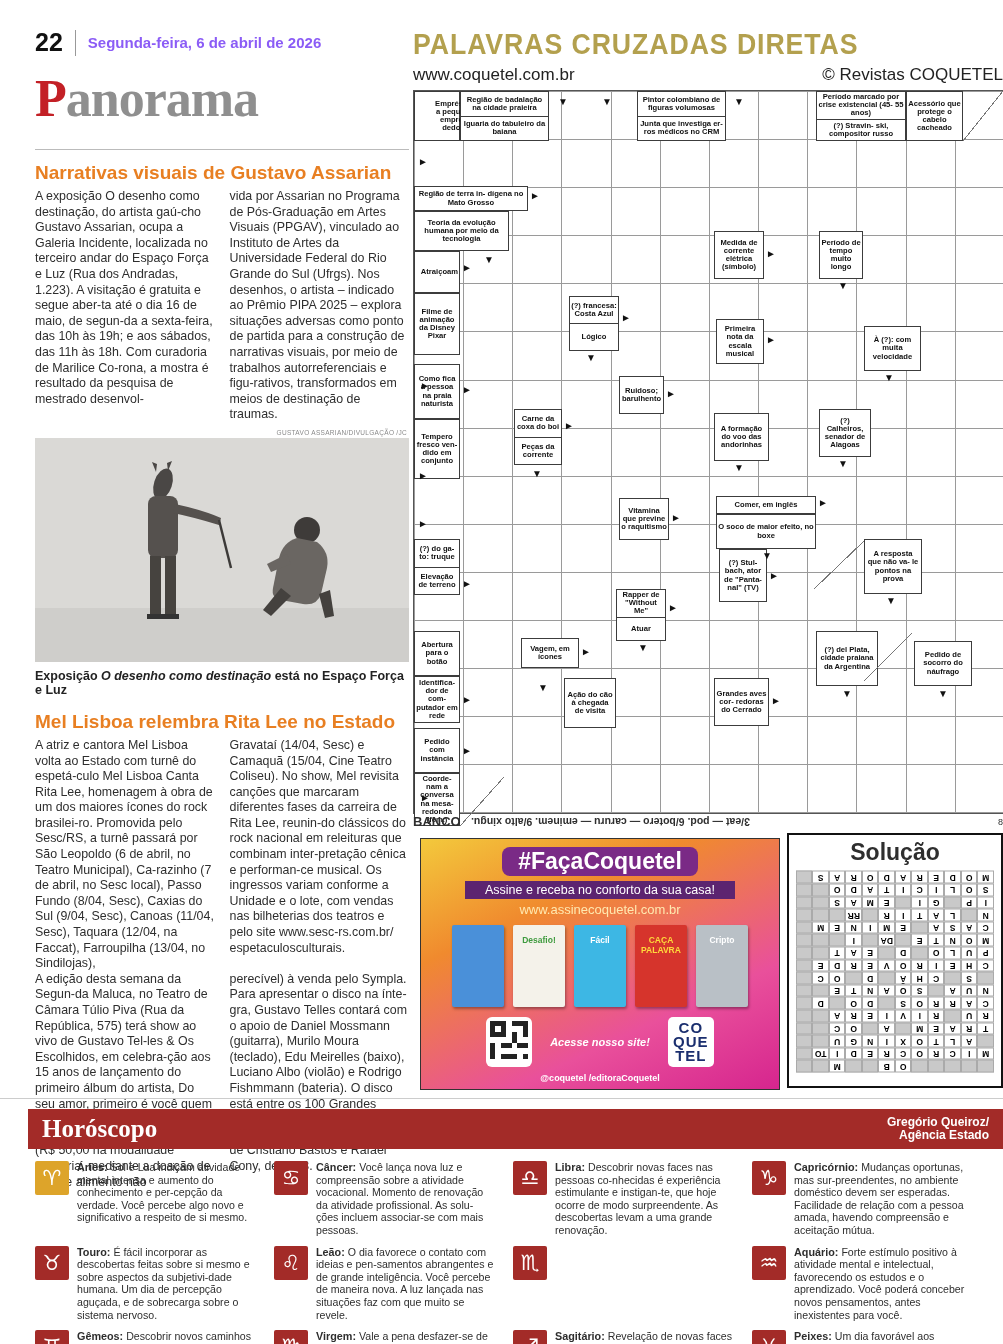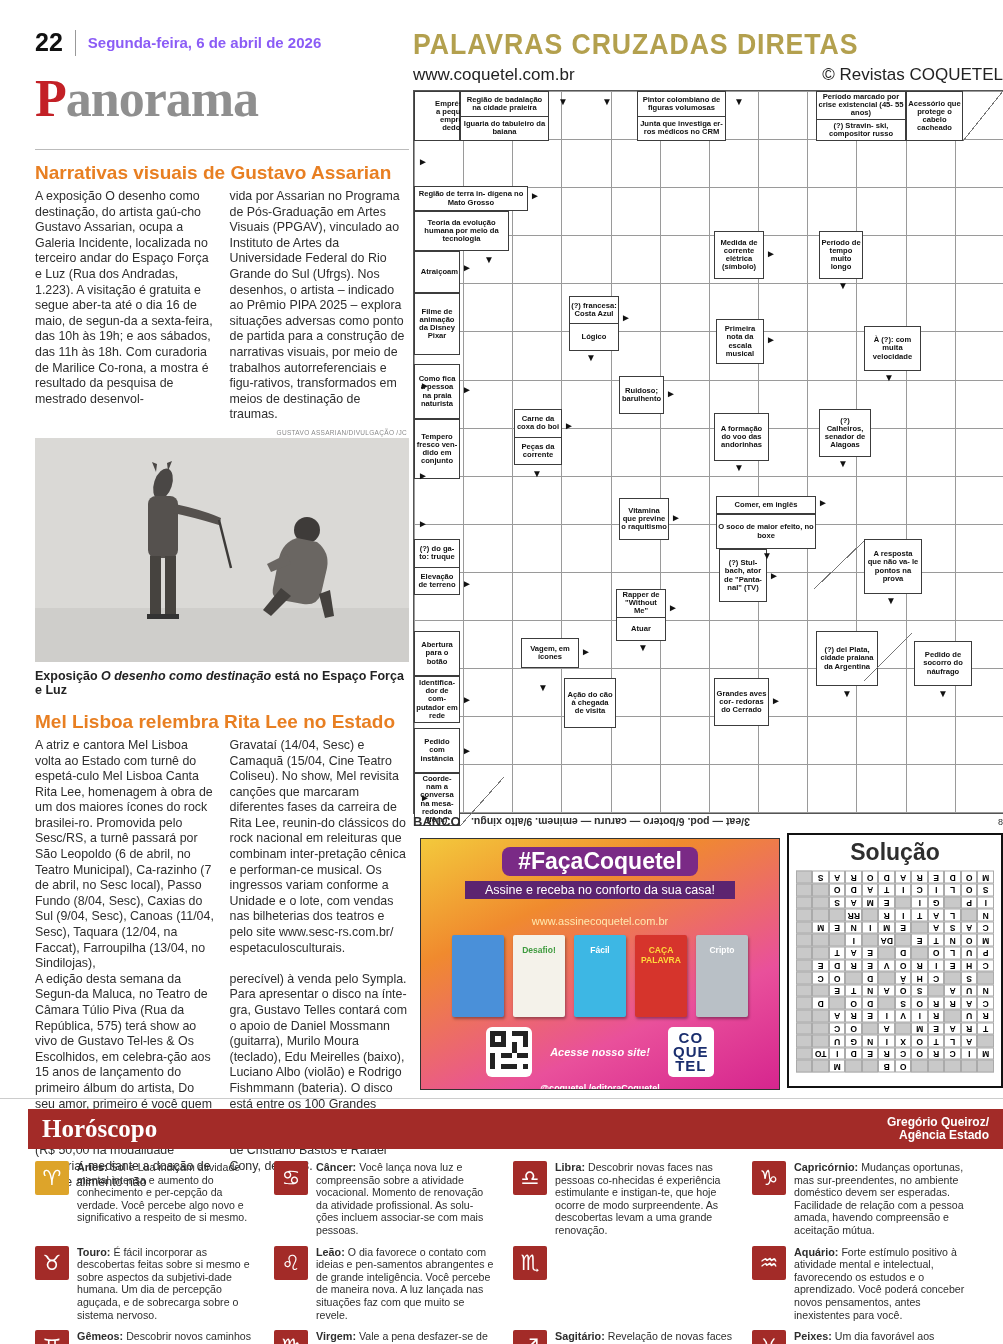--- a/index.html
+++ b/index.html
@@ -42,21 +42,21 @@
   #banco .blabel{font-size:13px;font-weight:bold;}
   #banco .bwords{font-size:10.5px;font-weight:bold;transform:rotate(180deg);}
   #banco .bpage{margin-left:auto;font-size:9px;}
   
   #ad{position:absolute;left:420px;top:838px;width:358px;height:250px;border:1px solid #333;
       background:linear-gradient(155deg,#f3c93c 0%,#f08a2e 30%,#e9509b 70%,#d6258e 100%);
       display:flex;flex-direction:column;align-items:center;overflow:hidden;}
   .ad-title{margin-top:8px;background:#7a2a86;color:#fff;font-size:23px;font-weight:bold;
       padding:1px 16px;border-radius:8px;}
   .ad-sub{margin-top:5px;background:#5c2470;color:#fff;font-size:12.5px;padding:2px 20px;}
-  .ad-url{color:#ffe9b0;font-size:11px;margin-top:16px;}
+  .ad-url{color:#ffe9b0;font-size:13px;margin-top:3px;}
   .ad-covers{display:flex;gap:9px;margin-top:8px;align-items:center;}
   .cover{width:52px;height:82px;border-radius:2px;box-shadow:1px 2px 3px rgba(0,0,0,.35);
       display:flex;align-items:flex-start;justify-content:center;font-weight:bold;padding-top:10px;
       box-sizing:border-box;text-align:center;}
   .ad-bottom{display:flex;align-items:center;gap:18px;margin-top:10px;}
   .qr{background:#fff;border-radius:6px;padding:4px;}
   .ad-site{color:#fff;font-size:11px;font-style:italic;font-weight:bold;text-align:center;line-height:12px;}
   .cqlogo{background:#fff;border-radius:5px;width:46px;padding:4px 0;text-align:center;
       color:#1a2e6e;font-weight:bold;font-size:15px;line-height:14px;letter-spacing:1px;}
   .ad-foot{color:#fff;font-size:9px;margin-top:6px;font-weight:bold;}

